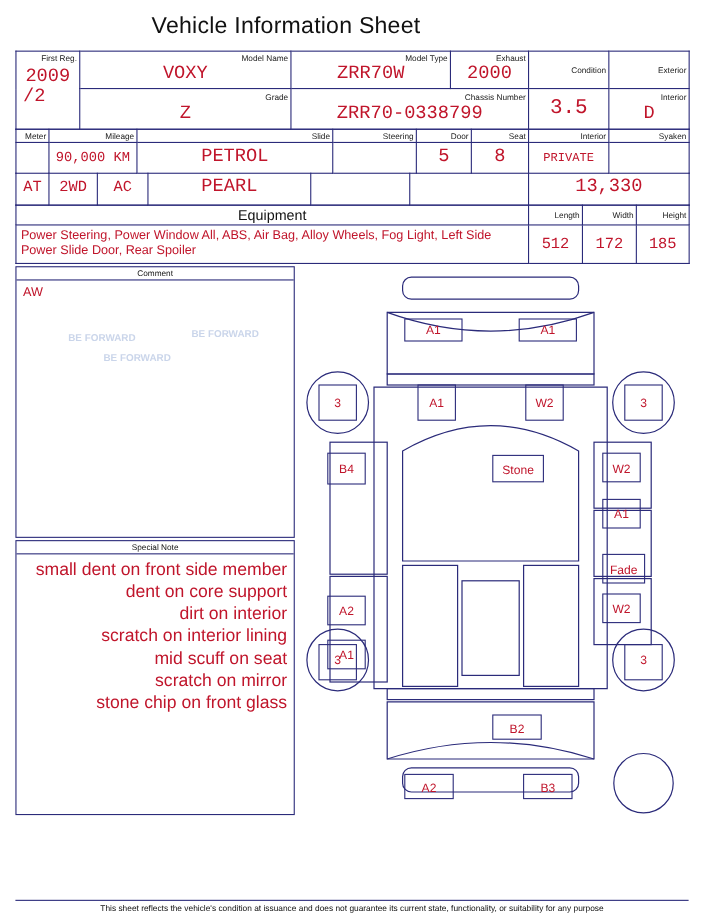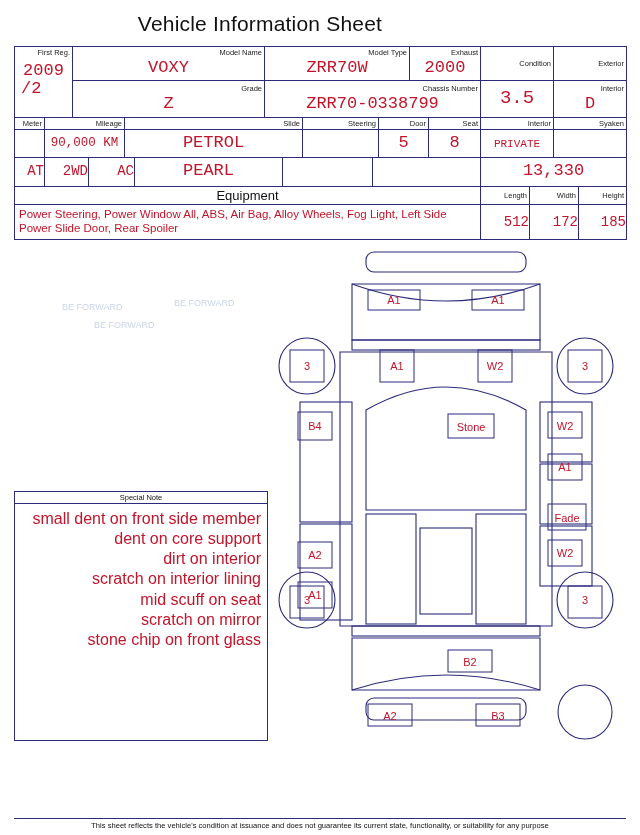--- a/index.html
+++ b/index.html
@@ -15,21 +15,21 @@
     padding-top:12px;padding-bottom:10px;letter-spacing:.2px;
   }
   table{border-collapse:collapse;}
   .hdr{font-size:7.5px;color:#222;text-align:right;font-weight:400;}
   .val{color:#c0152b;text-align:center;font-family:Liberation Mono, monospace;}
   
   .grid{width:612px;table-layout:fixed;}
   .grid td{border:1px solid #2b2b7a;padding:0;}
   .cellpad{padding:1px 2px;}
   .v18{font-size:17px;}
-  .v15{font-size:14px;text-align:right;}
+  .v15{font-size:14px;}
   .v13{font-size:12.5px;}
   .v11{font-size:11px;}
   .equip{
     color:#c0152b;font-size:11.5px;line-height:1.25;padding:2px 4px;text-align:left;
   }
   .eqhdr{font-size:13px;text-align:center;}
   
   .lower{position:relative;width:612px;height:505px;margin-top:2px;}
   .comment-box{
     position:absolute;left:0;top:0;width:254px;height:247px;border:1px solid #2b2b7a;box-sizing:border-box;
@@ -39,21 +39,21 @@
   }
   .boxhdr{font-size:7.5px;text-align:center;border-bottom:1px solid #2b2b7a;padding:1px 0;}
   .boxbody{color:#c0152b;font-size:11.5px;line-height:1.3;padding:4px 6px;text-align:left;}
   .notelist{color:#c0152b;font-size:16px;line-height:1.26;padding:5px 6px;text-align:right;}
   .diagram{position:absolute;left:256px;top:0;width:356px;height:500px;}
   .footer{
     position:absolute;left:14px;top:818px;width:612px;border-top:1px solid #2b2b7a;
     font-size:7.6px;color:#111;padding-top:2px;text-align:center;
   }
   .wm{
-    position:absolute;color:#9fb3d9;opacity:.55;font-size:9px;font-weight:normal;
+    position:absolute;color:#9fb3d9;opacity:.55;font-size:9px;font-weight:bold;
     pointer-events:none;user-select:none;white-space:nowrap;
   }
   svg text{font-family:"Liberation Sans", sans-serif;}
 </style>
 </head>
 <body>
 
 <div class="sheet">
 
   <div class="title">Vehicle Information Sheet</div>
@@ -251,20 +251,24 @@
           </td>
       <td style="border-top:none">
             <div class="val v15">185</div>
           </td>
     </tr>
   </tbody>
     </table>
 
   <div class="lower">
 
+    <div class="comment-box">
+      <div class="boxhdr">Comment</div>
+      <div class="boxbody">AW</div>
+    </div>
 
     <div class="note-box">
       <div class="boxhdr">Special Note</div>
       <div class="notelist" style="white-space:pre-line">small dent on front side member
 dent on core support
 dirt on interior
 scratch on interior lining
 mid scuff on seat
 scratch on mirror
 stone chip on front glass</div>

